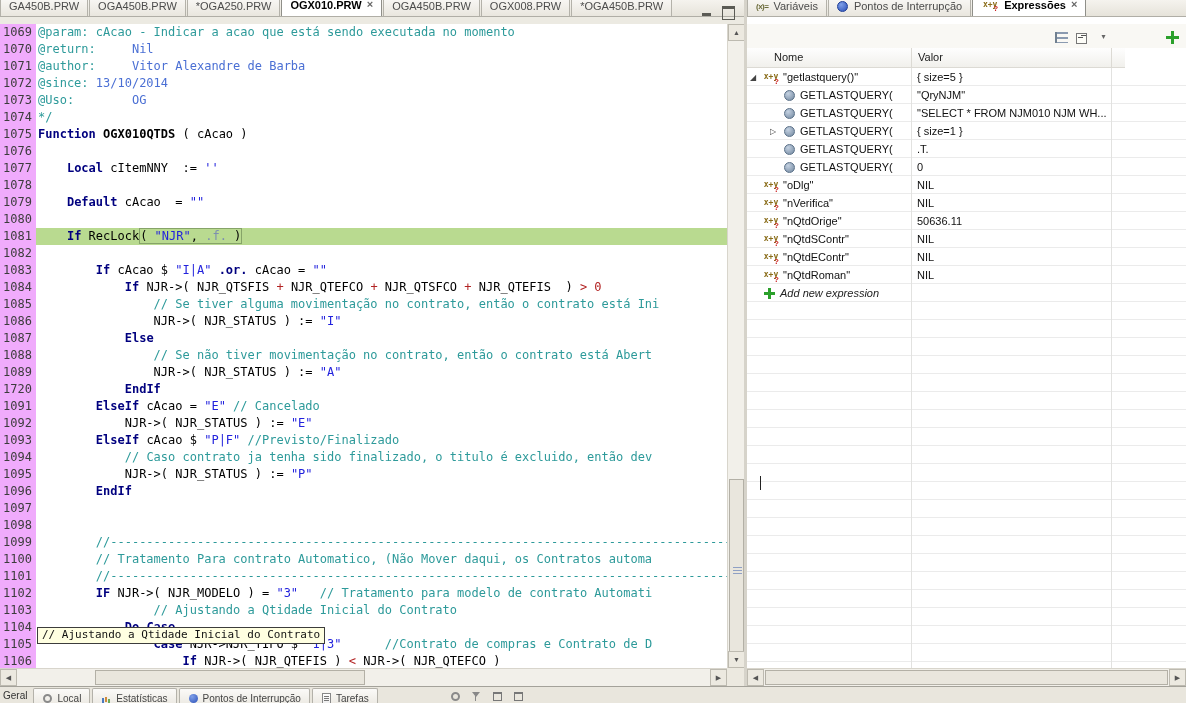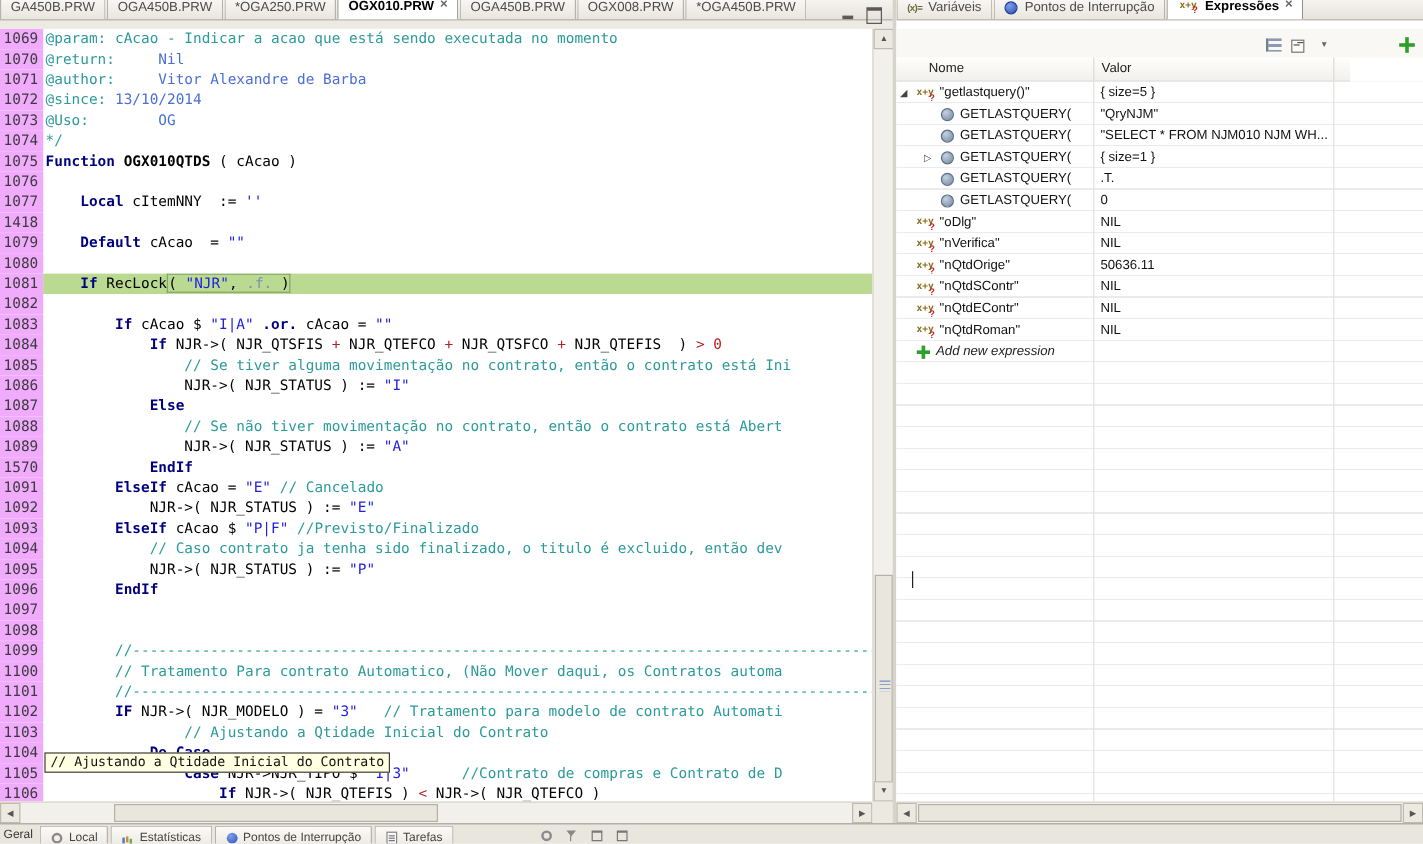--- a/index.html
+++ b/index.html
@@ -194,21 +194,21 @@
         </div>
         <div class="line">
           <span class="gut">1076</span>
           <span class="codeln"></span>
         </div>
         <div class="line">
           <span class="gut">1077</span>
           <span class="codeln"><span class="p">    </span><span class="k">Local</span><span class="p"> cItemNNY  := </span><span class="s">''</span></span>
         </div>
         <div class="line">
-          <span class="gut">1418</span>
+          <span class="gut">1078</span>
           <span class="codeln"></span>
         </div>
         <div class="line">
           <span class="gut">1079</span>
           <span class="codeln"><span class="p">    </span><span class="k">Default</span><span class="p"> cAcao  = </span><span class="s">""</span></span>
         </div>
         <div class="line">
           <span class="gut">1080</span>
           <span class="codeln"></span>
         </div>
@@ -242,21 +242,21 @@
         </div>
         <div class="line">
           <span class="gut">1088</span>
           <span class="codeln"><span class="p">                </span><span class="c">// Se não tiver movimentação no contrato, então o contrato está Abert</span></span>
         </div>
         <div class="line">
           <span class="gut">1089</span>
           <span class="codeln"><span class="p">                NJR-&gt;( NJR_STATUS ) := </span><span class="s">"A"</span></span>
         </div>
         <div class="line">
-          <span class="gut">1570</span>
+          <span class="gut">1720</span>
           <span class="codeln"><span class="p">            </span><span class="k">EndIf</span></span>
         </div>
         <div class="line">
           <span class="gut">1091</span>
           <span class="codeln"><span class="p">        </span><span class="k">ElseIf</span><span class="p"> cAcao = </span><span class="s">"E"</span><span class="p"> </span><span class="c">// Cancelado</span></span>
         </div>
         <div class="line">
           <span class="gut">1092</span>
           <span class="codeln"><span class="p">            NJR-&gt;( NJR_STATUS ) := </span><span class="s">"E"</span></span>
         </div>

